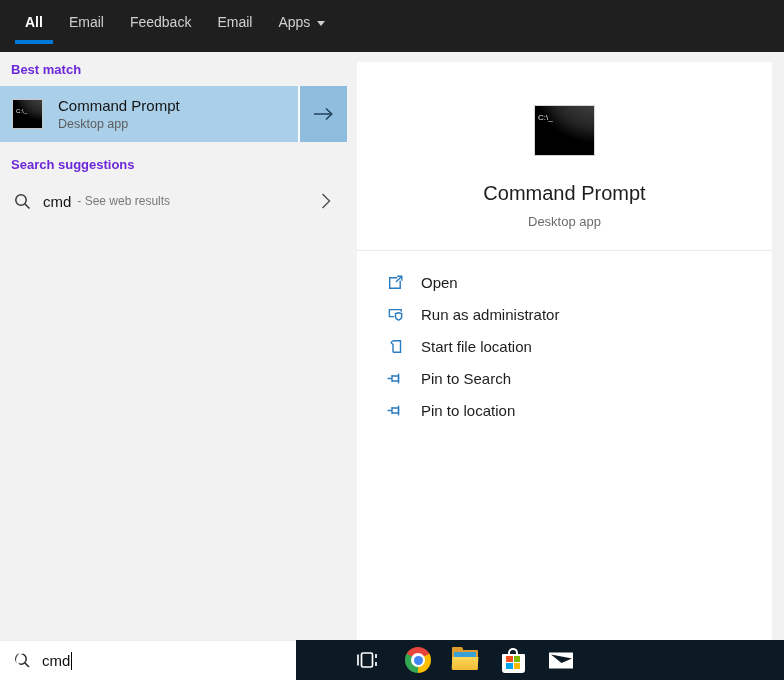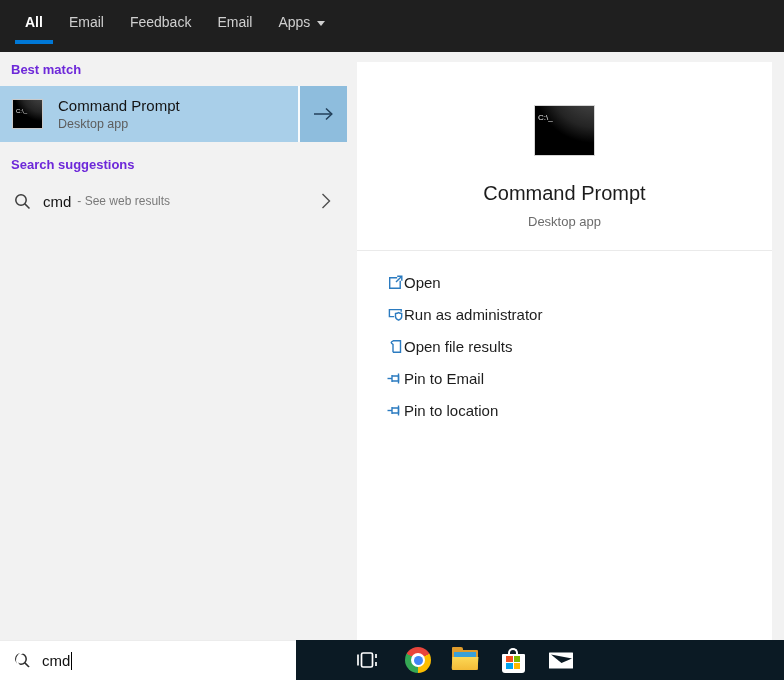--- a/index.html
+++ b/index.html
@@ -76,21 +76,21 @@
 
   
   .right-card {
     position:absolute; left:357px; top:62px; width:415px; height:578px;
     background:#ffffff;
   }
   .preview-title { margin-top:26px; text-align:center; font-size:20px; color:#1c1c1c; font-weight:normal; }
   .preview-sub { margin-top:9px; text-align:center; font-size:13px; color:#6b6b6b; }
   .divider { position:absolute; left:0; right:0; top:188px; height:1px; background:#eaeaea; }
   .actions { position:absolute; left:30px; right:10px; top:204px; }
-  .action-row { height:32px; display:flex; align-items:center; cursor:pointer; }
+  .action-row { height:32px; display:flex; align-items:center; gap:17px; cursor:pointer; }
   .action-ic { width:17px; height:17px; flex:0 0 auto; display:flex; align-items:center; }
   .action-label { font-size:15px; color:#1d1d1d; }
 
   
   .search-bar {
     position:absolute; left:0; top:640px; width:296px; height:40px;
     background:#ffffff; border-top:1px solid #ececec;
     display:flex; align-items:center; padding:0 10px 0 14px; cursor:text;
   }
   .search-text { margin-left:11px; font-size:15px; color:#111; }
@@ -233,35 +233,35 @@
 
     <div class="action-row">
       <span class="action-ic">
         <svg width="17" height="17" viewBox="0 0 17 17">
           <g fill="none" stroke="#2b7bc0" stroke-width="1.4">
             <path d="M6 2.8h7.5v11.5H6"></path>
             <path d="M6 2.8C3.6 4 3.6 5.2 6 6.4v7.9"></path>
           </g>
         </svg>
       </span>
-      <span class="action-label">Open file results</span>
+      <span class="action-label">Start file location</span>
     </div>
 
     <div class="action-row">
       <span class="action-ic">
         <svg width="17" height="17" viewBox="0 0 17 17">
           <g fill="none" stroke="#2b7bc0" stroke-width="1.4">
             <line x1="0.5" y1="8.5" x2="5" y2="8.5"></line>
             <line x1="5" y1="5" x2="5" y2="12"></line>
             <path d="M5 6h6.5v5H5"></path>
             <line x1="11.5" y1="3.5" x2="11.5" y2="13.5"></line>
           </g>
         </svg>
       </span>
-      <span class="action-label">Pin to Email</span>
+      <span class="action-label">Pin to Search</span>
     </div>
 
     <div class="action-row">
       <span class="action-ic">
         <svg width="17" height="17" viewBox="0 0 17 17">
           <g fill="none" stroke="#2b7bc0" stroke-width="1.4">
             <line x1="0.5" y1="8.5" x2="5" y2="8.5"></line>
             <line x1="5" y1="5" x2="5" y2="12"></line>
             <path d="M5 6h6.5v5H5"></path>
             <line x1="11.5" y1="3.5" x2="11.5" y2="13.5"></line>

